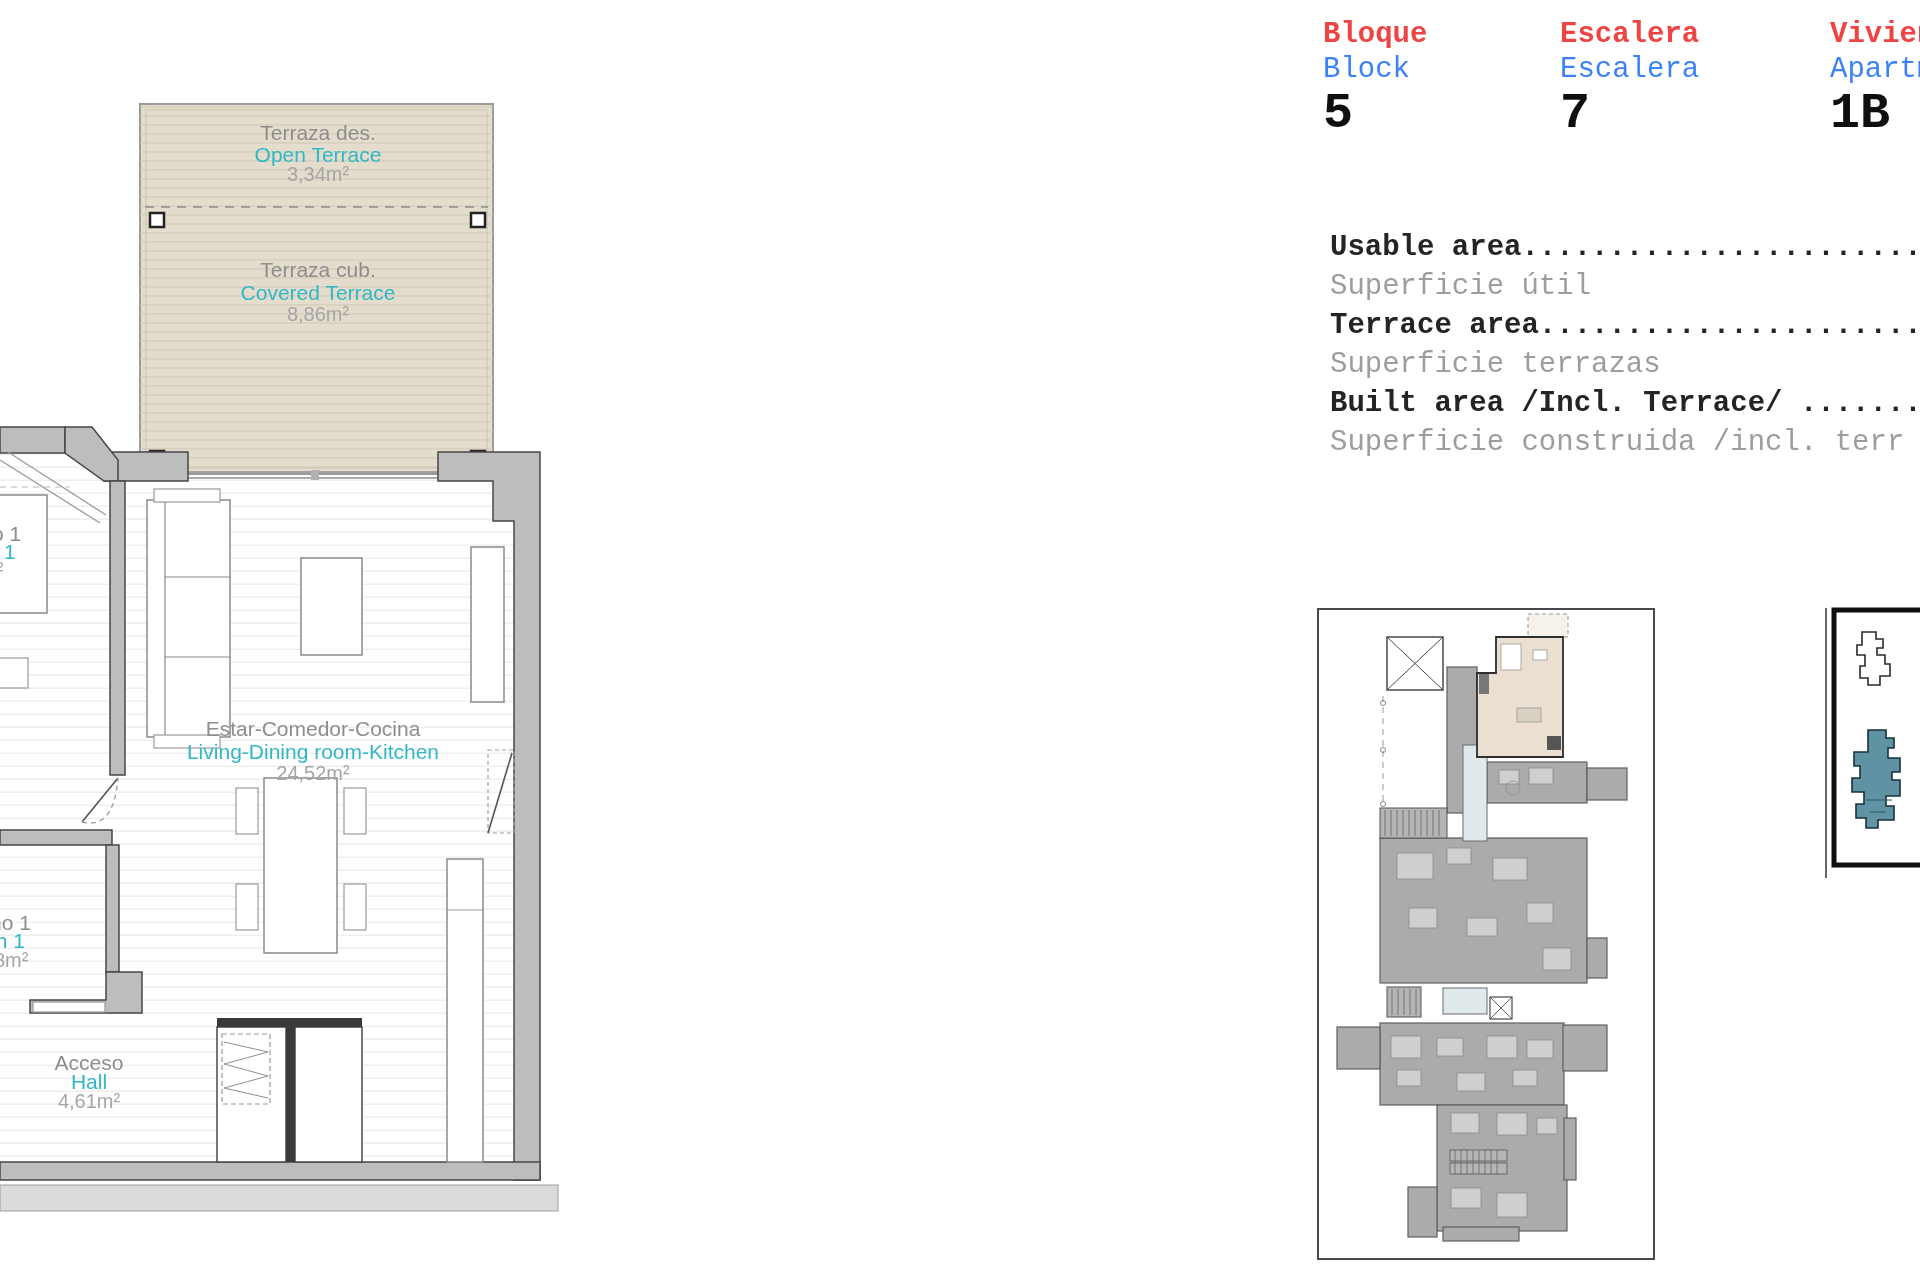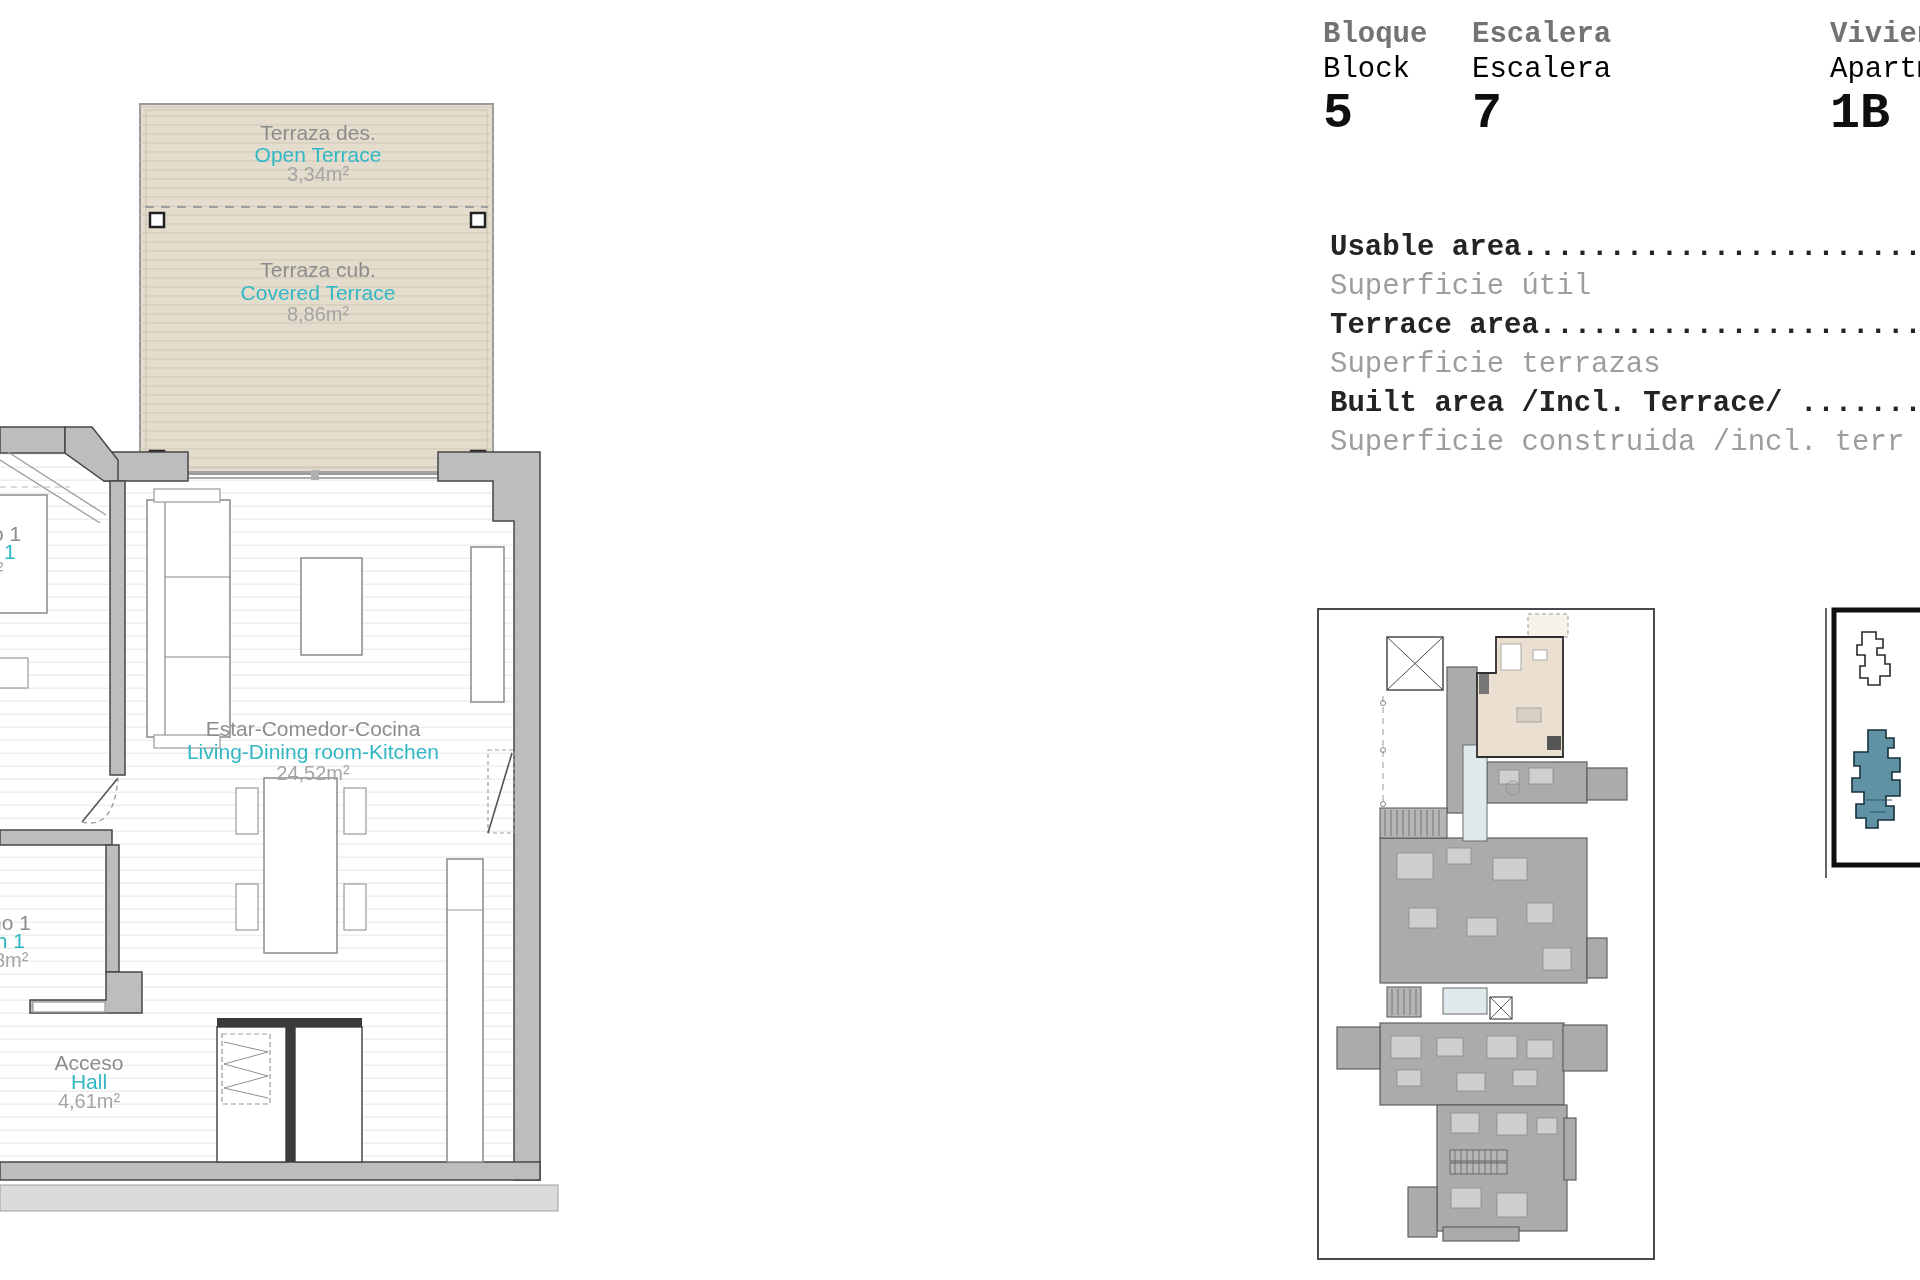--- a/index.html
+++ b/index.html
@@ -3,22 +3,22 @@
 <meta charset="utf-8">
 <style>
   html,body { margin:0; padding:0; }
   body {
     width:1920px; height:1280px; position:relative; overflow:hidden;
     background:#ffffff; font-family:"Liberation Sans", sans-serif;
   }
 
   
   .hcol { position:absolute; top:20px; white-space:nowrap; }
-  .h-es { font:700 29px/30px "Liberation Mono","DejaVu Sans Mono",monospace; color:#737373; }
-  .h-en { font:400 29px/30px "Liberation Mono","DejaVu Sans Mono",monospace; color:#000000; margin-top:5px; }
+  .h-es { font:700 29px/30px "Liberation Mono","DejaVu Sans Mono",monospace; color:#ef4444; }
+  .h-en { font:400 29px/30px "Liberation Mono","DejaVu Sans Mono",monospace; color:#3b82f6; margin-top:5px; }
   .h-val{ font:700 50px/52px "Liberation Mono","DejaVu Sans Mono",monospace; color:#0f0f0f; margin-top:3px; }
 
   
   .atable { position:absolute; left:1330px; top:228px; white-space:nowrap; }
   .a-en { font:700 29px/39px "Liberation Mono","DejaVu Sans Mono",monospace; color:#242424; }
   .a-es { font:400 29px/39px "Liberation Mono","DejaVu Sans Mono",monospace; color:#9d9d9d; }
 
   
   text { font-family:"Liberation Sans", sans-serif; }
   .t-es  { font-size:21px; fill:#8d8d8d; text-anchor:middle; }
@@ -40,21 +40,21 @@
   svg { position:absolute; display:block; }
 </style>
 </head>
 <body>
 
 <div class="hcol" style="left:1323px">
   <div class="h-es">Bloque</div>
   <div class="h-en">Block</div>
   <div class="h-val">5</div>
 </div>
-<div class="hcol" style="left:1472px">
+<div class="hcol" style="left:1560px">
   <div class="h-es">Escalera</div>
   <div class="h-en">Escalera</div>
   <div class="h-val">7</div>
 </div>
 <div class="hcol" style="left:1830px">
   <div class="h-es">Vivienda</div>
   <div class="h-en">Apartment</div>
   <div class="h-val">1B</div>
 </div>
 

